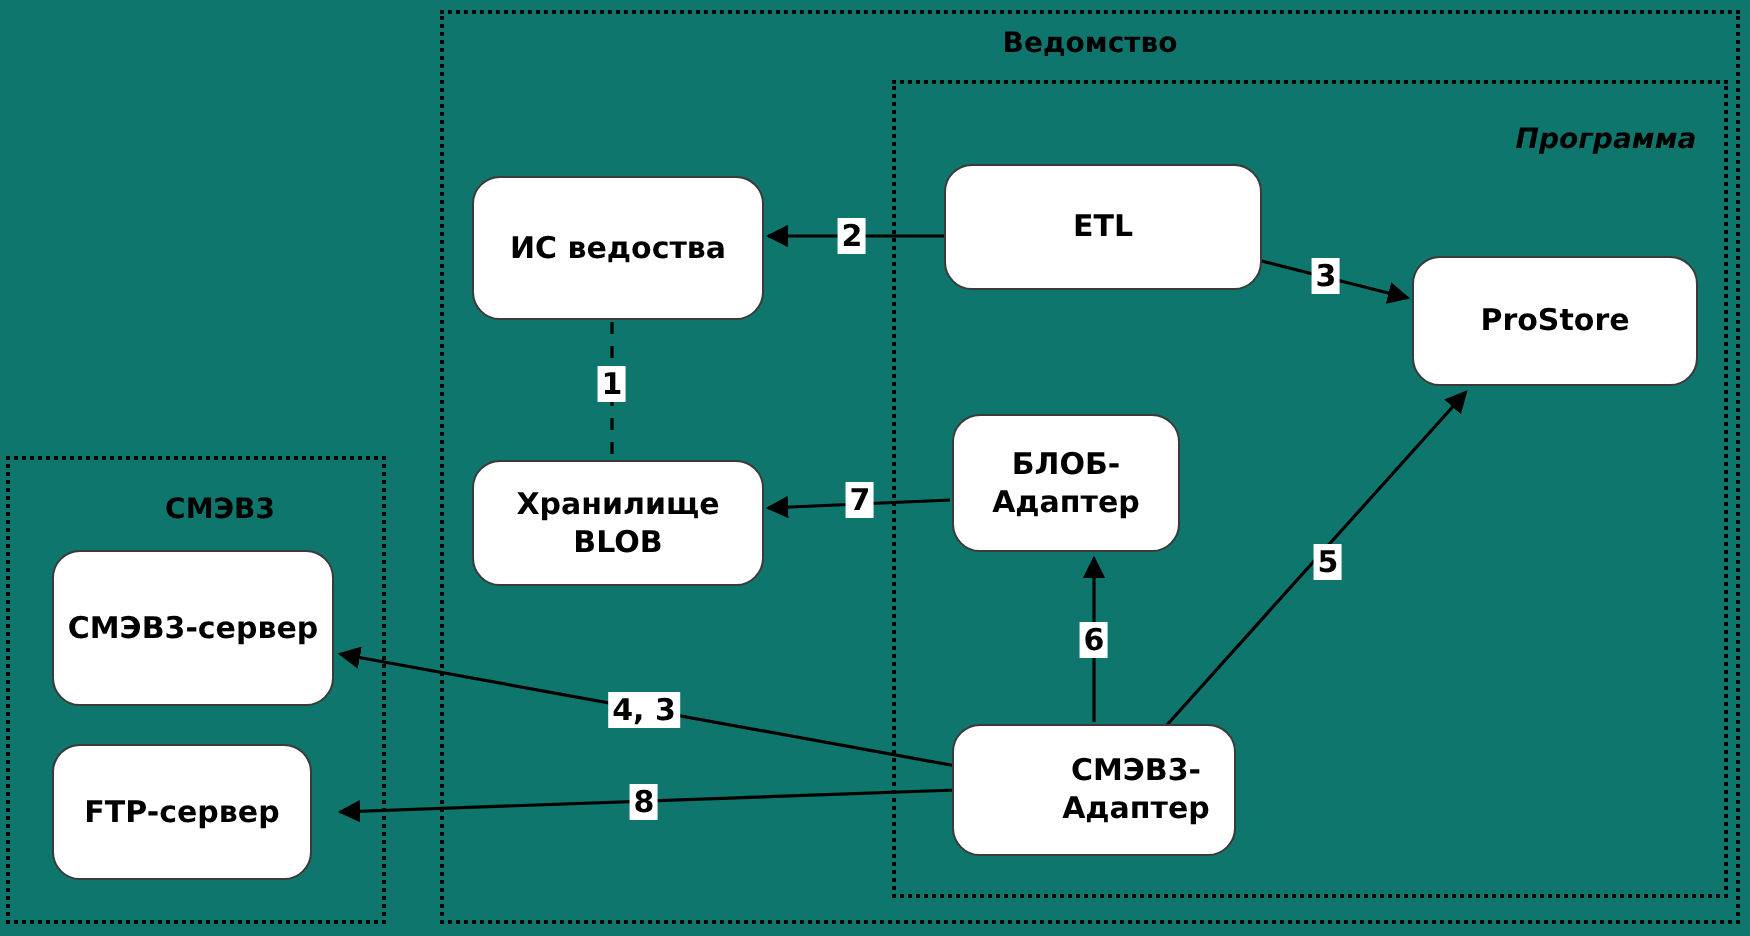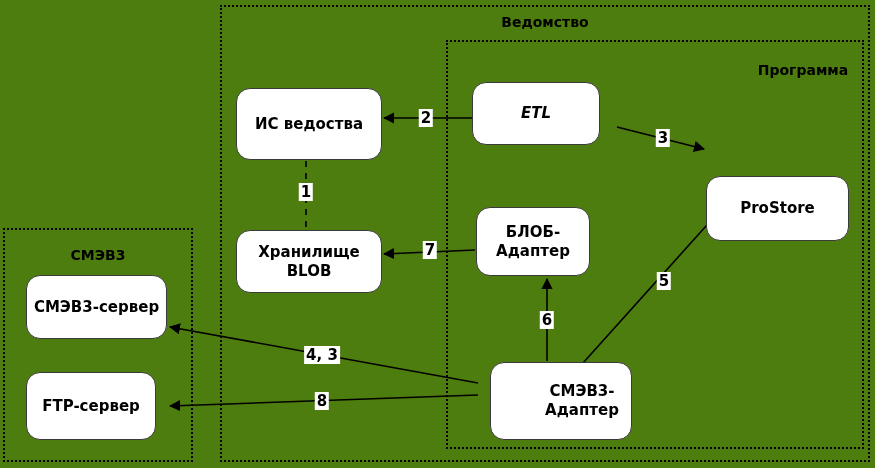--- a/index.html
+++ b/index.html
@@ -4,21 +4,21 @@
 <style>
   html, body {
     margin: 0;
     padding: 0;
     background: #ffffff;
   }
   #canvas {
     position: relative;
     width: 875px;
     height: 468px;
-    background: #4d7c0f;
+    background: #0f766e;
     font-family: "DejaVu Sans", sans-serif;
     overflow: hidden;
   }
   .zone {
     position: absolute;
     border: 2px dotted #000000;
     box-sizing: border-box;
   }
   .zone-label {
     position: absolute;
@@ -64,23 +64,23 @@
   }
 </style>
 </head>
 <body>
 
 <div id="canvas">
   <div id="zones-layer">
       <div class="zone" style="left: 220px; top: 5px; width: 650px; height: 457px;"></div>
       <div class="zone-label" style="left: 545px; top: 14px; transform: translateX(-50%);">Ведомство</div>
       <div class="zone" style="left: 446px; top: 40px; width: 418px; height: 409px;"></div>
-      <div class="zone-label" style="left: 803px; top: 62px; transform: translateX(-50%);">Программа</div>
+      <div class="zone-label" style="left: 803px; top: 62px; transform: translateX(-50%); font-style: italic;">Программа</div>
       <div class="zone" style="left: 3px; top: 228px; width: 190px; height: 234px;"></div>
-      <div class="zone-label" style="left: 98px; top: 247px; transform: translateX(-50%); text-align: center;">СМЭВ3</div>
+      <div class="zone-label" style="left: 110px; top: 247px; transform: translateX(-50%); text-align: center;">СМЭВ3</div>
     </div>
   <svg class="edges" id="edges-layer" viewBox="0 0 875 468" xmlns="http://www.w3.org/2000/svg">
     <defs>
       <marker id="arrow-end" viewBox="0 0 10 10" refX="9" refY="5" markerWidth="7" markerHeight="7" orient="auto-start-reverse">
         <path d="M 0 0 L 10 5 L 0 10 z" fill="#000000"></path>
       </marker>
       <marker id="arrow-start" viewBox="0 0 10 10" refX="9" refY="5" markerWidth="7" markerHeight="7" orient="auto-start-reverse">
         <path d="M 0 0 L 10 5 L 0 10 z" fill="#000000"></path>
       </marker>
     </defs>
@@ -98,23 +98,23 @@
       <div class="edge-label" style="left: 426px; top: 118px;">2</div>
       <div class="edge-label" style="left: 663px; top: 138px;">3</div>
       <div class="edge-label" style="left: 322px; top: 355px;">4, 3</div>
       <div class="edge-label" style="left: 664px; top: 281px;">5</div>
       <div class="edge-label" style="left: 547px; top: 320px;">6</div>
       <div class="edge-label" style="left: 430px; top: 250px;">7</div>
       <div class="edge-label" style="left: 322px; top: 401px;">8</div>
     </div>
   <div id="nodes-layer">
       <div class="node" style="left: 236px; top: 88px; width: 146px; height: 72px; white-space: pre-line; text-align: right;">ИС ведоства</div>
-      <div class="node" style="left: 472px; top: 82px; width: 128px; height: 63px; white-space: pre-line; font-style: italic;">ETL</div>
-      <div class="node" style="left: 706px; top: 128px; width: 143px; height: 65px; white-space: pre-line; margin-top: 48px;">ProStore</div>
+      <div class="node" style="left: 472px; top: 82px; width: 159px; height: 63px; white-space: pre-line;">ETL</div>
+      <div class="node" style="left: 706px; top: 128px; width: 143px; height: 65px; white-space: pre-line;">ProStore</div>
       <div class="node two-line" style="left: 236px; top: 230px; width: 146px; height: 63px; white-space: pre-line;">Хранилище
 BLOB</div>
       <div class="node" style="left: 476px; top: 207px; width: 114px; height: 69px; white-space: pre-line;">БЛОБ-Адаптер</div>
-      <div class="node two-line" style="left: 490px; top: 362px; width: 142px; height: 78px; white-space: pre-line; padding-left: 48px;">СМЭВ3-
+      <div class="node two-line" style="left: 476px; top: 362px; width: 142px; height: 66px; white-space: pre-line; padding-left: 48px;">СМЭВ3-
 Адаптер</div>
-      <div class="node" style="left: 26px; top: 275px; width: 141px; height: 64px; white-space: pre-line;">СМЭВ3-сервер</div>
+      <div class="node" style="left: 26px; top: 275px; width: 141px; height: 78px; white-space: pre-line;">СМЭВ3-сервер</div>
       <div class="node" style="left: 26px; top: 372px; width: 130px; height: 68px; white-space: pre-line;">FTP-сервер</div>
     </div>
 </div>
 
 </body></html>

